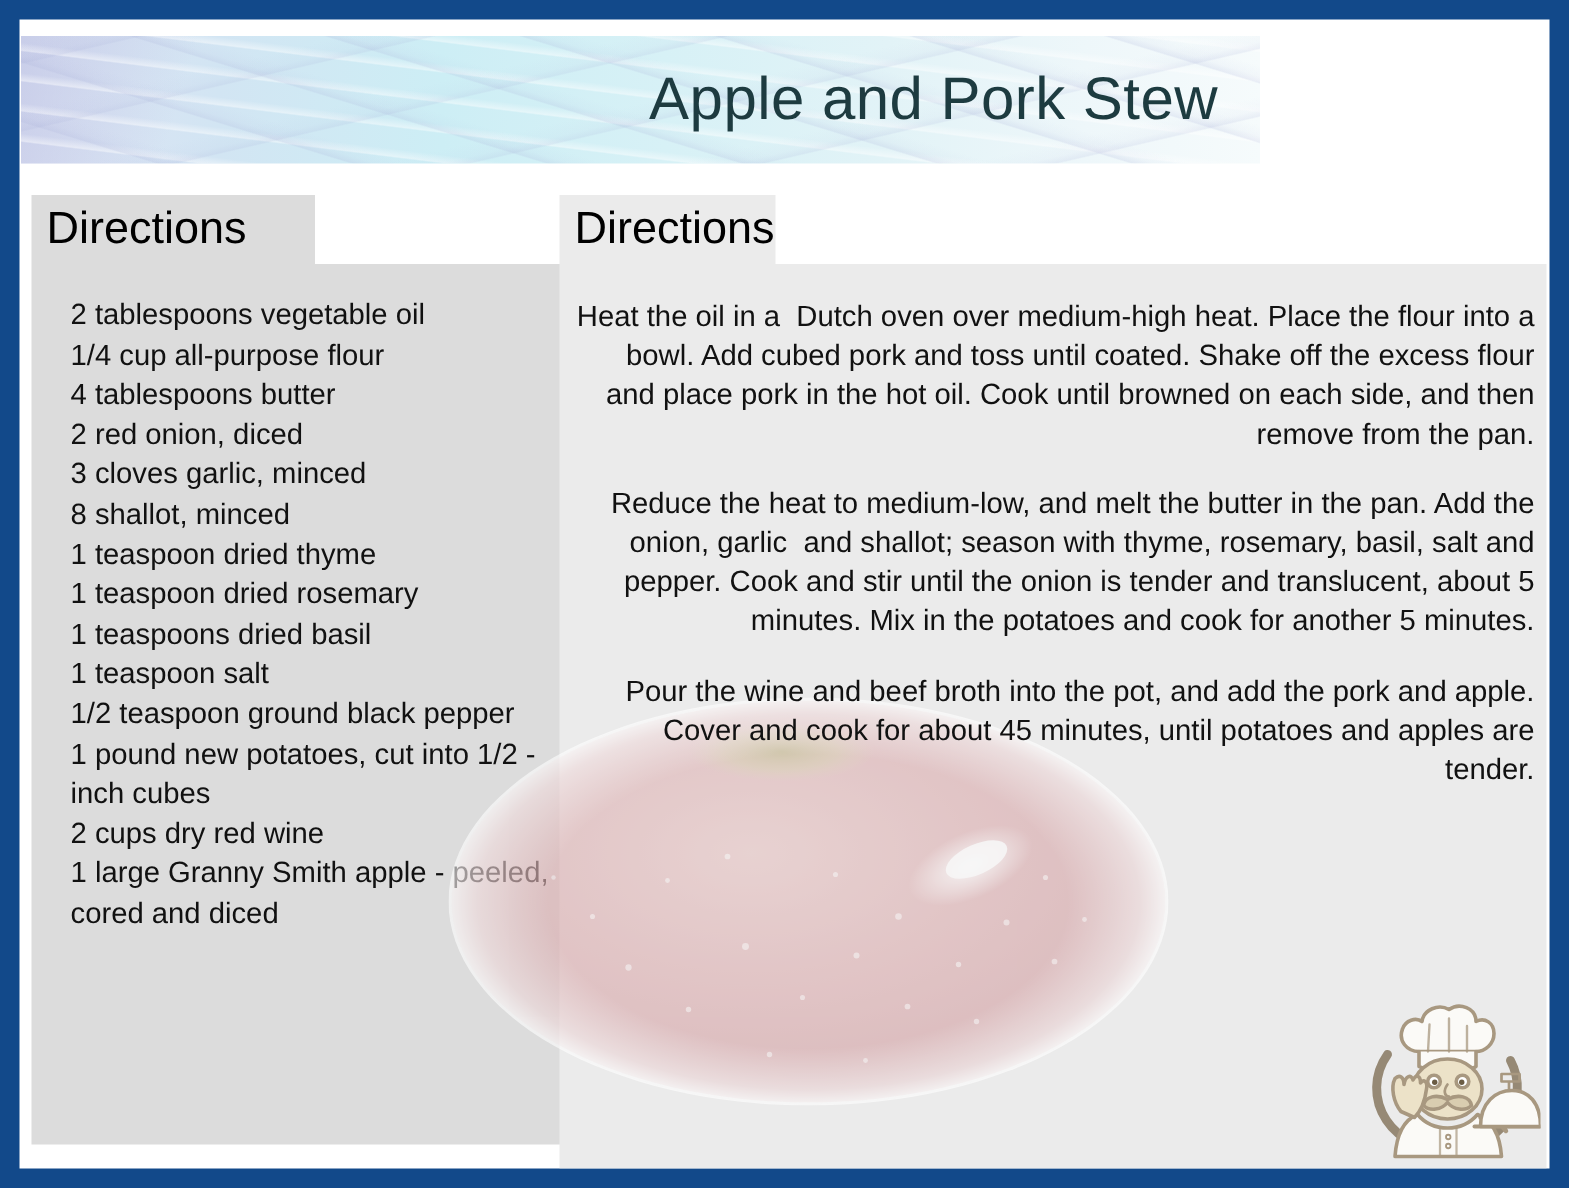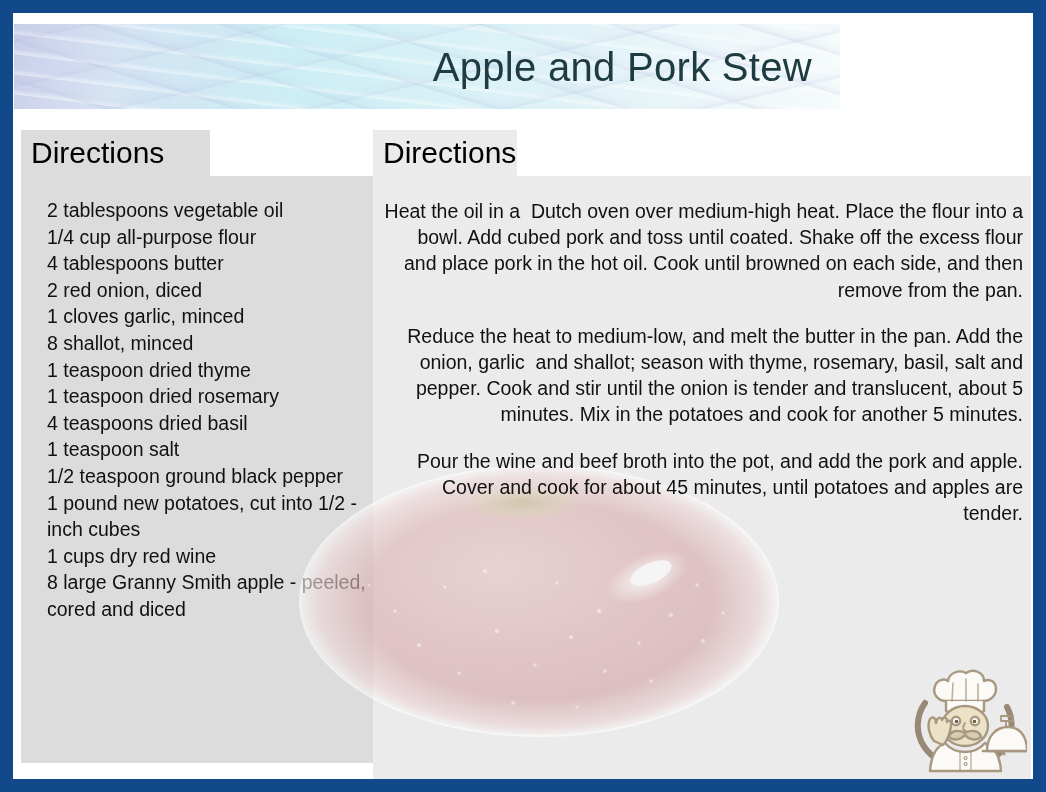--- a/index.html
+++ b/index.html
@@ -193,30 +193,30 @@
     <div id="ingredients-headbox" class="col-headbox" style="background: rgb(220, 220, 220);">
       <span class="col-heading">Directions</span>
     </div>
 
     <div id="ingredients-body" class="col-body" style="background: rgb(220, 220, 220);">
       <ul id="ingredients-list">
           <li>2 tablespoons vegetable oil</li>
           <li>1/4 cup all-purpose flour</li>
           <li>4 tablespoons butter</li>
           <li>2 red onion, diced</li>
-          <li>1 cloves garlic, minced</li>
+          <li>3 cloves garlic, minced</li>
           <li>8 shallot, minced</li>
           <li>1 teaspoon dried thyme</li>
           <li>1 teaspoon dried rosemary</li>
-          <li>4 teaspoons dried basil</li>
+          <li>1 teaspoons dried basil</li>
           <li>1 teaspoon salt</li>
           <li>1/2 teaspoon ground black pepper</li>
           <li>1 pound new potatoes, cut into 1/2 -inch cubes</li>
-          <li>1 cups dry red wine</li>
-          <li>8 large Granny Smith apple - peeled, cored and diced</li>
+          <li>2 cups dry red wine</li>
+          <li>1 large Granny Smith apple - peeled, cored and diced</li>
         </ul>
     </div>
 
     <div id="directions-headbox" class="col-headbox" style="background: rgb(235, 235, 235);">
       <span class="col-heading">Directions</span>
     </div>
 
     <div id="directions-body" class="col-body" style="background: rgb(235, 235, 235);">
       <div id="directions-text">
           <p>Heat the oil in a  Dutch oven over medium-high heat. Place the flour into a bowl. Add cubed pork and toss until coated. Shake off the excess flour and place pork in the hot oil. Cook until browned on each side, and then remove from the pan.</p>

